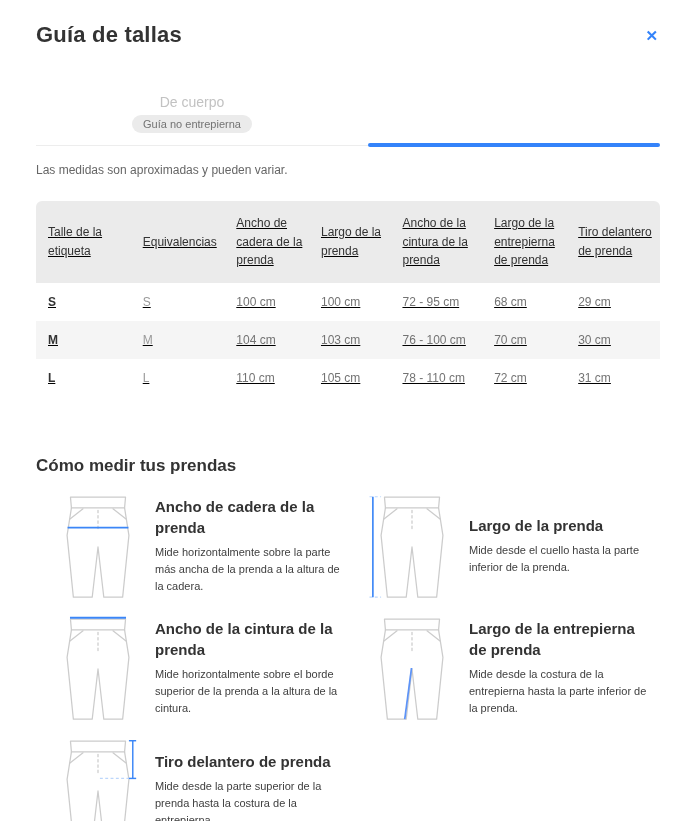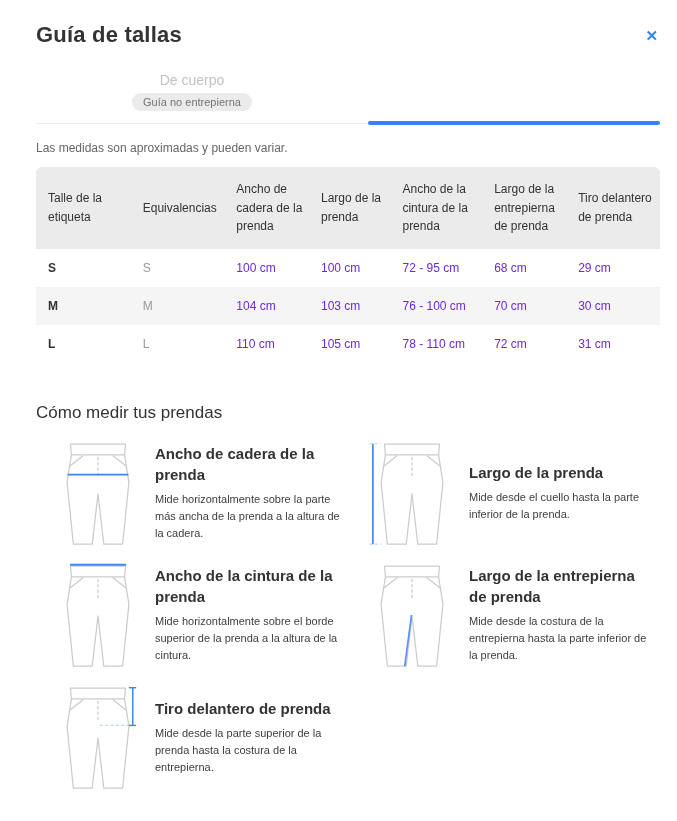--- a/index.html
+++ b/index.html
@@ -7,41 +7,41 @@
   .modal { width:677px; height:821px; padding:22px 17px 36px 36px; overflow:hidden; }
 
   
   .header { display:flex; justify-content:space-between; align-items:flex-start; }
   .title { font-size:22px; font-weight:600; color:#333; letter-spacing:.2px; }
   .close-btn { color:#3483fa; font-size:15px; font-weight:700; line-height:1; margin-top:6px; margin-right:2px; cursor:pointer; background:none; border:none; font-family:"Liberation Sans", sans-serif; }
 
   
   .tabs { display:flex; margin-top:24px; border-bottom:1px solid #ededed; position:relative; }
   .tab { width:50%; text-align:center; padding-bottom:12px; cursor:pointer; }
-  .tab-cuerpo .tab-label { color:#c2c2c2; font-size:14px; display:block; }
+  .tab-cuerpo .tab-label { color:#c2c2c2; font-size:14px; display:block;margin-top:22px; }
   .tab-badge { display:inline-block; background:#ebebeb; color:#737373; font-size:11px; padding:3px 11px; border-radius:10px; margin-top:5px; }
   .tab-prenda { padding-top:9px; }
   .tab-prenda .tab-label { color:#3483fa; font-size:14px; }
   .tab-underline { position:absolute; bottom:-2px; height:4px; border-radius:3px; background:#3483fa; left:calc(50% + 20px); right:0; }
 
   
   .note { margin-top:17px; font-size:12px; color:#666; }
 
   
-  .table-wrap { margin-top:12px; border-radius:6px; overflow:hidden; }
+  .table-wrap { margin-top:24px; border-radius:6px; overflow:hidden;text-decoration:underline; }
   table { width:100%; border-collapse:collapse; table-layout:fixed; }
   thead th { background:#ebebeb; text-align:left; font-weight:400; font-size:12px; color:#333; padding:13px 8px; line-height:1.55; vertical-align:middle; }
   thead th:first-child, tbody td:first-child { padding-left:12px; }
-  tbody td { font-size:12px; color:#6d28d9; padding:12px 8px; vertical-align:middle; }
+  tbody td { font-size:12px; color:#737373; padding:12px 8px; vertical-align:middle; }
   tbody tr.alt { background:#f5f5f5; }
   td.cell-size { font-weight:700; color:#333; }
   td.cell-equiv { color:#999; }
 
   
-  .how-heading { margin-top:40px; font-size:17px; font-weight:400; color:#333; }
+  .how-heading { margin-top:59px; font-size:17px; font-weight:700; color:#333; }
   .how-grid { display:grid; grid-template-columns:1fr 1fr; column-gap:4px; row-gap:8px; margin-top:13px; }
   .how-item { display:flex; align-items:center; gap:13px; padding-left:18px; }
   .illo { width:88px; height:114px; flex:0 0 88px; }
   .how-text { flex:1; padding-right:6px; }
   .how-title { font-size:15px; font-weight:700; color:#333; line-height:1.4; margin-bottom:6px; }
   .how-desc { font-size:11px; color:#404040; line-height:1.55; }
 </style>
 </head>
 <body>
 

